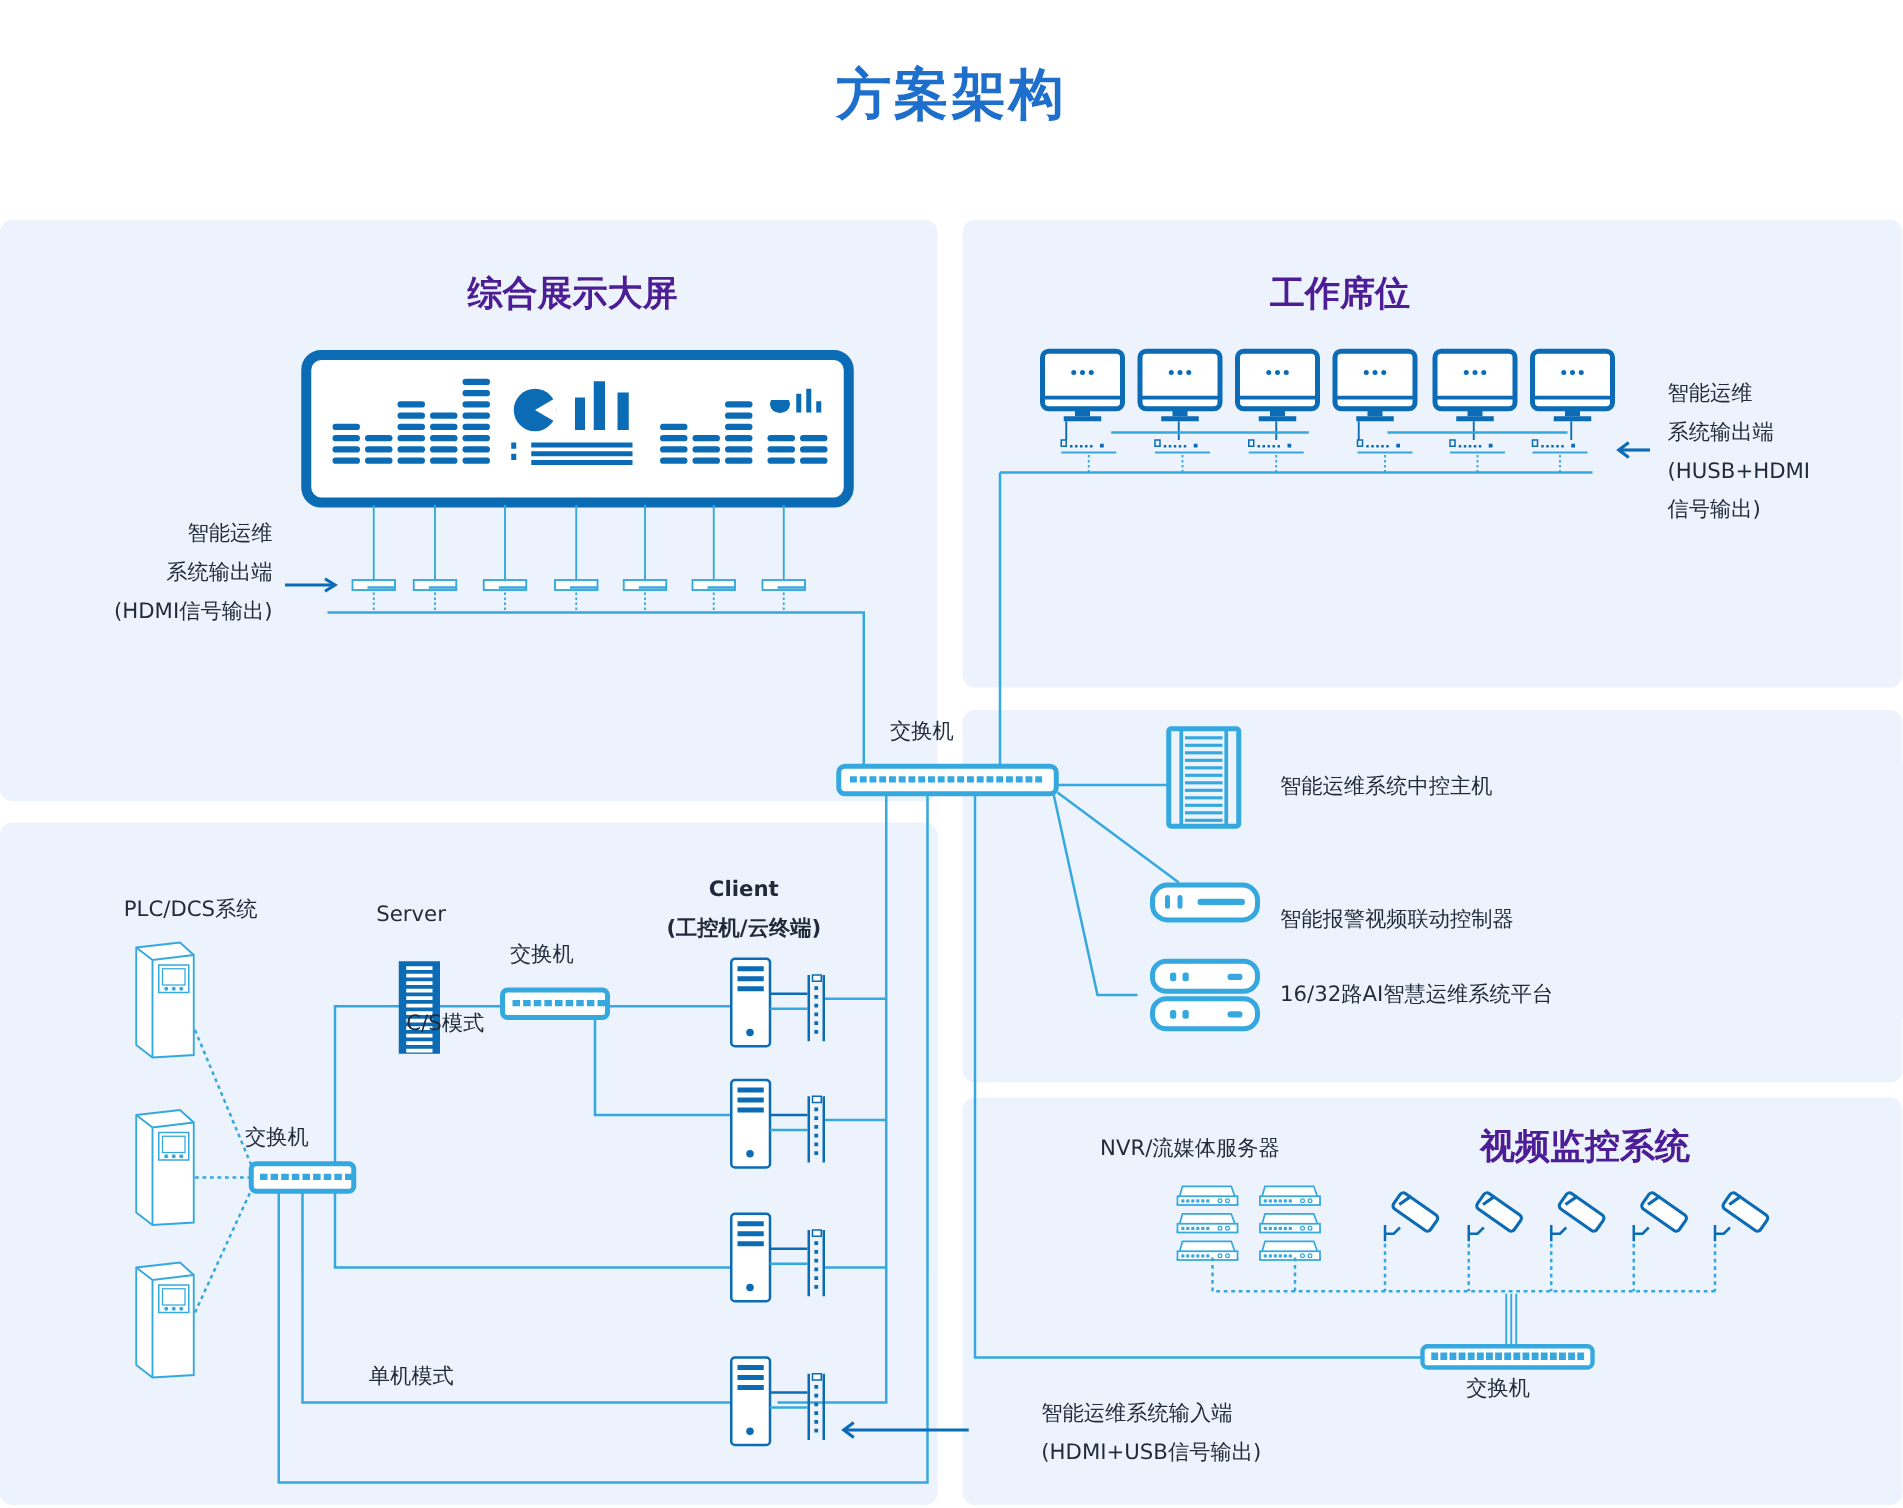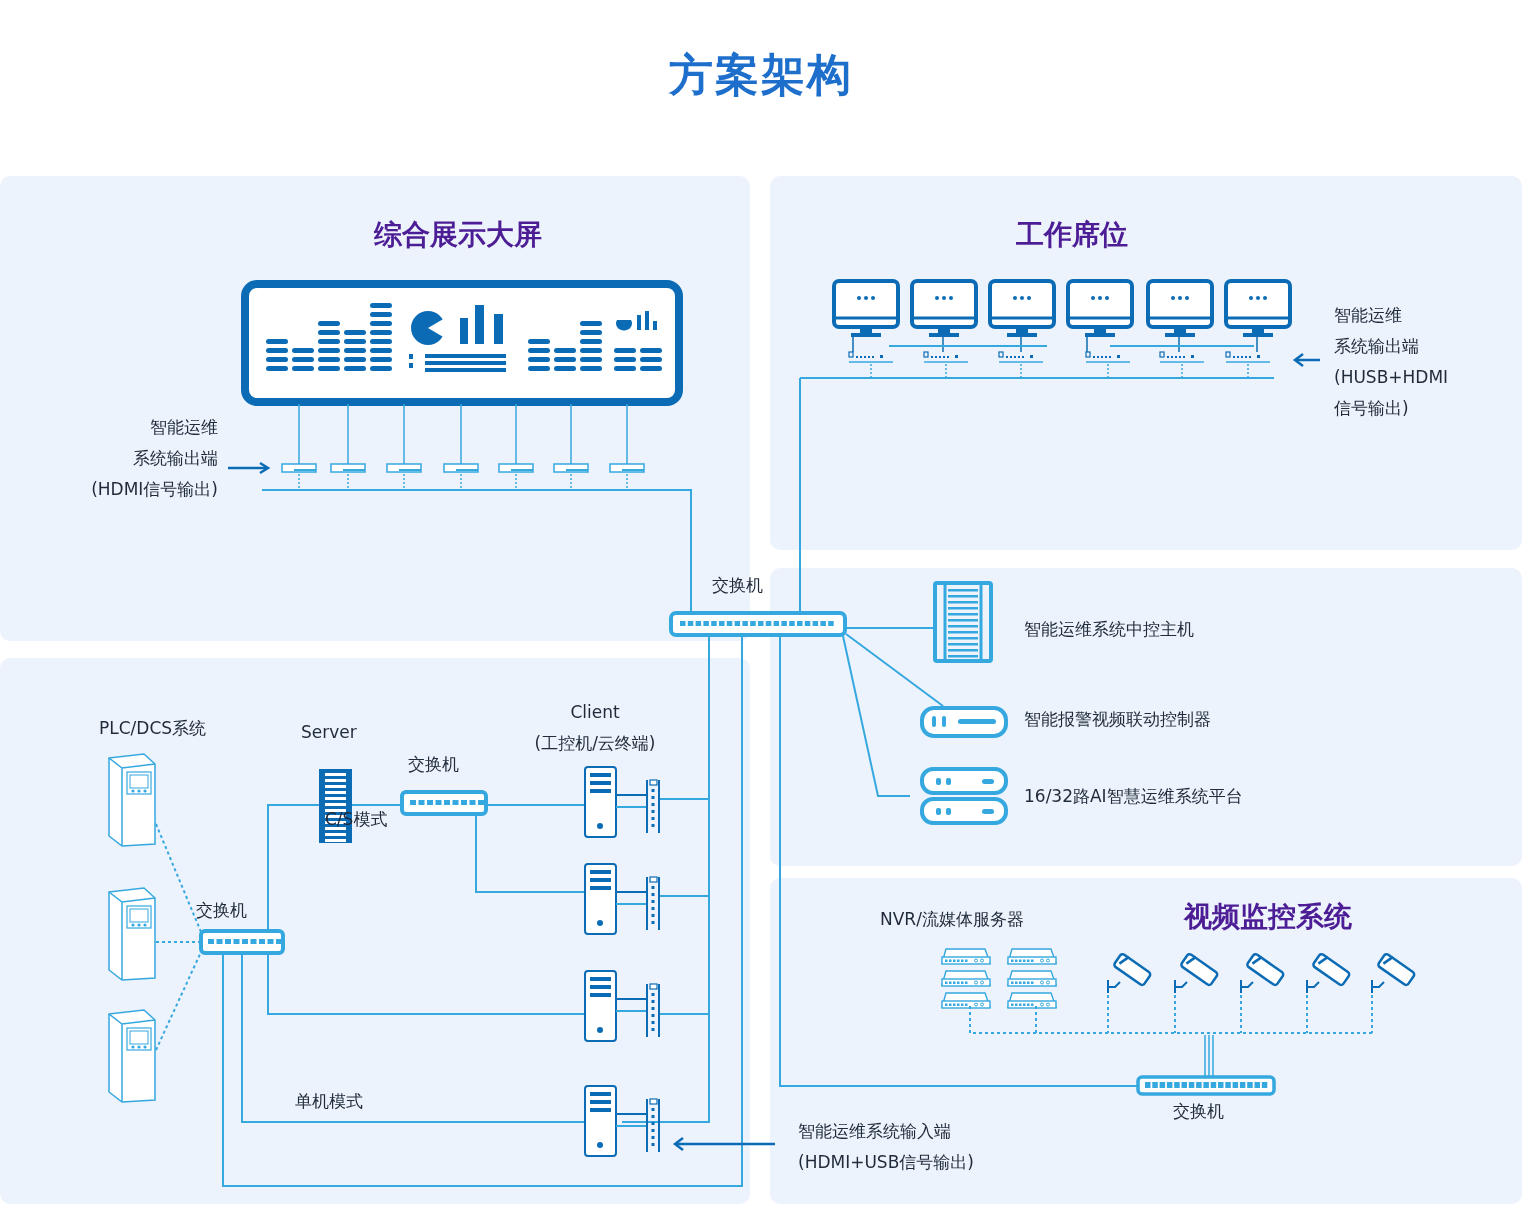--- a/index.html
+++ b/index.html
@@ -655,33 +655,33 @@
 <div class="panel-title" style="left:1016px;top:216px;">工作席位</div>
 <div class="lbl" style="left:1334px;top:300px;">
   <div>智能运维</div>
   <div>系统输出端</div>
   <div>(HUSB+HDMI</div>
   <div>信号输出)</div>
 </div>
 
 <div class="lbl" style="left:712px;top:570px;">交换机</div>
 <div class="lbl" style="left:1024px;top:614px;">智能运维系统中控主机</div>
-<div class="lbl" style="left:1024px;top:704px;">智能报警视频联动控制器</div>
+<div class="lbl" style="left:1024px;top:721px;">智能报警视频联动控制器</div>
 <div class="lbl" style="left:1024px;top:781px;">16/32路AI智慧运维系统平台</div>
 
 <div class="lbl" style="left:99px;top:713px;">PLC/DCS系统</div>
 <div class="lbl" style="left:196px;top:895px;">交换机</div>
 <div class="lbl" style="left:301px;top:717px;">Server</div>
 <div class="lbl" style="left:325px;top:804px;">C/S模式</div>
 <div class="lbl" style="left:408px;top:749px;">交换机</div>
-<div class="lbl" style="left:505px;top:697px;width:180px;text-align:center;">
+<div class="lbl" style="left:505px;top:697px;width:180px;text-align:center;font-weight:bold;">
   <div>Client</div>
   <div>(工控机/云终端)</div>
 </div>
 <div class="lbl" style="left:295px;top:1086px;">单机模式</div>
 
 <div class="lbl" style="left:880px;top:904px;">NVR/流媒体服务器</div>
 <div class="panel-title" style="left:1184px;top:898px;">视频监控系统</div>
 <div class="lbl" style="left:1173px;top:1096px;">交换机</div>
-<div class="lbl" style="left:798px;top:1116px;">
+<div class="lbl" style="left:833px;top:1116px;">
   <div>智能运维系统输入端</div>
   <div>(HDMI+USB信号输出)</div>
 </div>
 
 </body></html>

